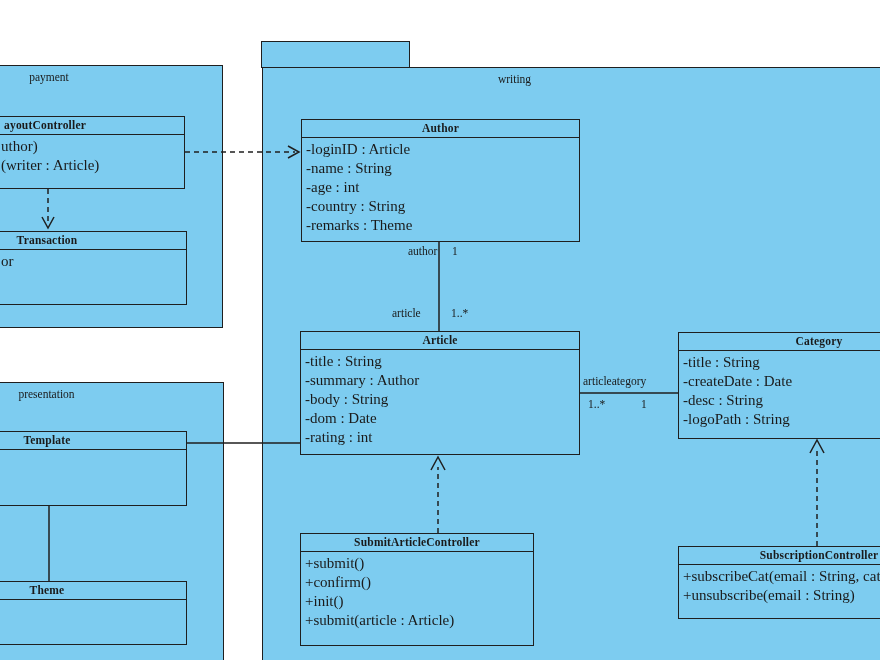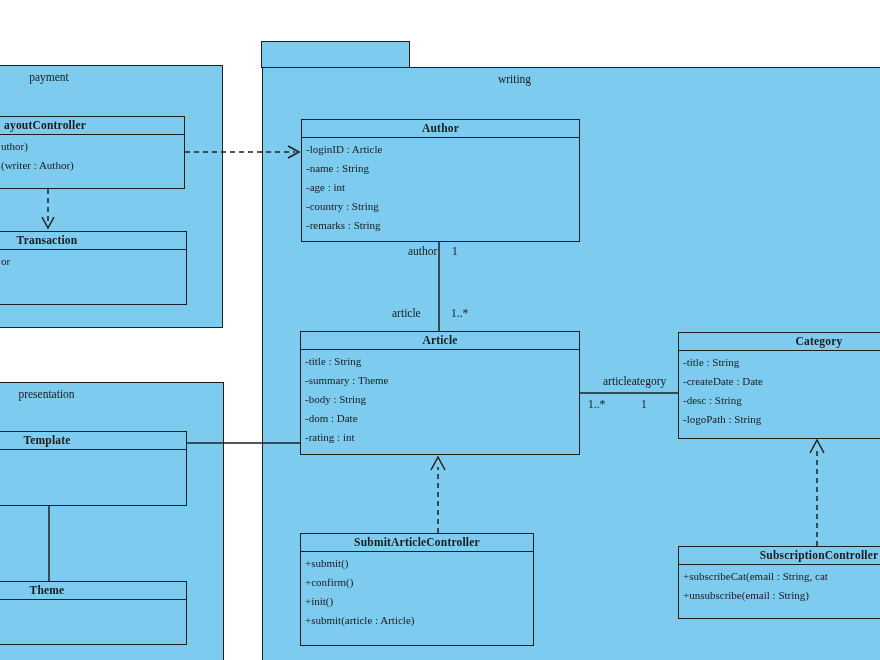--- a/index.html
+++ b/index.html
@@ -17,21 +17,21 @@
   .cls{
     position:absolute;background:#7dccf0;border:1.6px solid #1f1f1f;box-sizing:border-box;
   }
   .cls-title{
     height:16.5px;line-height:16px;border-bottom:1.6px solid #1f1f1f;
     text-align:center;font-weight:bold;font-size:11.5px;letter-spacing:.2px;
     white-space:nowrap;overflow:visible;
   }
   .cls-body{padding-top:2px;}
   .m{
-    line-height:19px;font-size:11px;padding-left:4px;white-space:nowrap;
+    line-height:19px;font-size:15px;padding-left:4px;white-space:nowrap;
   }
   .cut-body .m{padding-left:0;}
   .lbl{
     position:absolute;font-size:11.5px;white-space:nowrap;color:#1a1a1a;
   }
   svg.connectors{position:absolute;left:0;top:0;pointer-events:none;}
   svg.connectors path{fill:none;stroke:#1f1f1f;stroke-width:1.5;}
   svg.connectors path.dash{stroke-dasharray:5 4;}
 </style>
 </head>
@@ -49,47 +49,47 @@
   </div>
 
   <div class="pkg" style="left:-131px;top:343px;width:355px;height:308px;">
     <div class="pkg-label">presentation</div>
   </div>
 
   <div class="cls" style="left:-95px;top:77px;width:280px;height:73px;">
     <div class="cls-title">ayoutController</div>
     <div class="cls-body cut-body" style="padding-left:95px;">
       <div class="m">uthor)</div>
-      <div class="m">(writer : Author)</div>
+      <div class="m">(writer : Article)</div>
     </div>
   </div>
 
   <div class="cls" style="left:-93px;top:192px;width:280px;height:74px;">
     <div class="cls-title">Transaction</div>
     <div class="cls-body cut-body" style="padding-left:93px;">
       <div class="m">or</div>
     </div>
   </div>
 
   <div class="cls" style="left:301px;top:80px;width:279px;height:123px;">
     <div class="cls-title">Author</div>
     <div class="cls-body">
       <div class="m">-loginID : Article</div>
       <div class="m">-name : String</div>
       <div class="m">-age : int</div>
       <div class="m">-country : String</div>
-      <div class="m">-remarks : String</div>
+      <div class="m">-remarks : Theme</div>
     </div>
   </div>
 
   <div class="cls" style="left:300px;top:292px;width:280px;height:124px;">
     <div class="cls-title">Article</div>
     <div class="cls-body">
       <div class="m">-title : String</div>
-      <div class="m">-summary : Theme</div>
+      <div class="m">-summary : Author</div>
       <div class="m">-body : String</div>
       <div class="m">-dom : Date</div>
       <div class="m">-rating : int</div>
     </div>
   </div>
 
   <div class="cls" style="left:678px;top:293px;width:282px;height:107px;">
     <div class="cls-title">Category</div>
     <div class="cls-body">
       <div class="m">-title : String</div>
@@ -137,17 +137,17 @@
     <path class="dash" d="M438,494 L438,428"></path>
     <path d="M431,431 L438,418 L445,431"></path>
     <path class="dash" d="M817,507 L817,412"></path>
     <path d="M810,414 L817,401 L824,414"></path>
   </svg>
 
   <span class="lbl" style="left:408px;top:206px;">author</span>
   <span class="lbl" style="left:452px;top:206px;">1</span>
   <span class="lbl" style="left:392px;top:268px;">article</span>
   <span class="lbl" style="left:451px;top:268px;">1..*</span>
-  <span class="lbl" style="left:603px;top:336px;">articleategory</span>
+  <span class="lbl" style="left:583px;top:336px;">articleategory</span>
   <span class="lbl" style="left:588px;top:359px;">1..*</span>
   <span class="lbl" style="left:641px;top:359px;">1</span>
 
 </div>
 
 </body></html>

